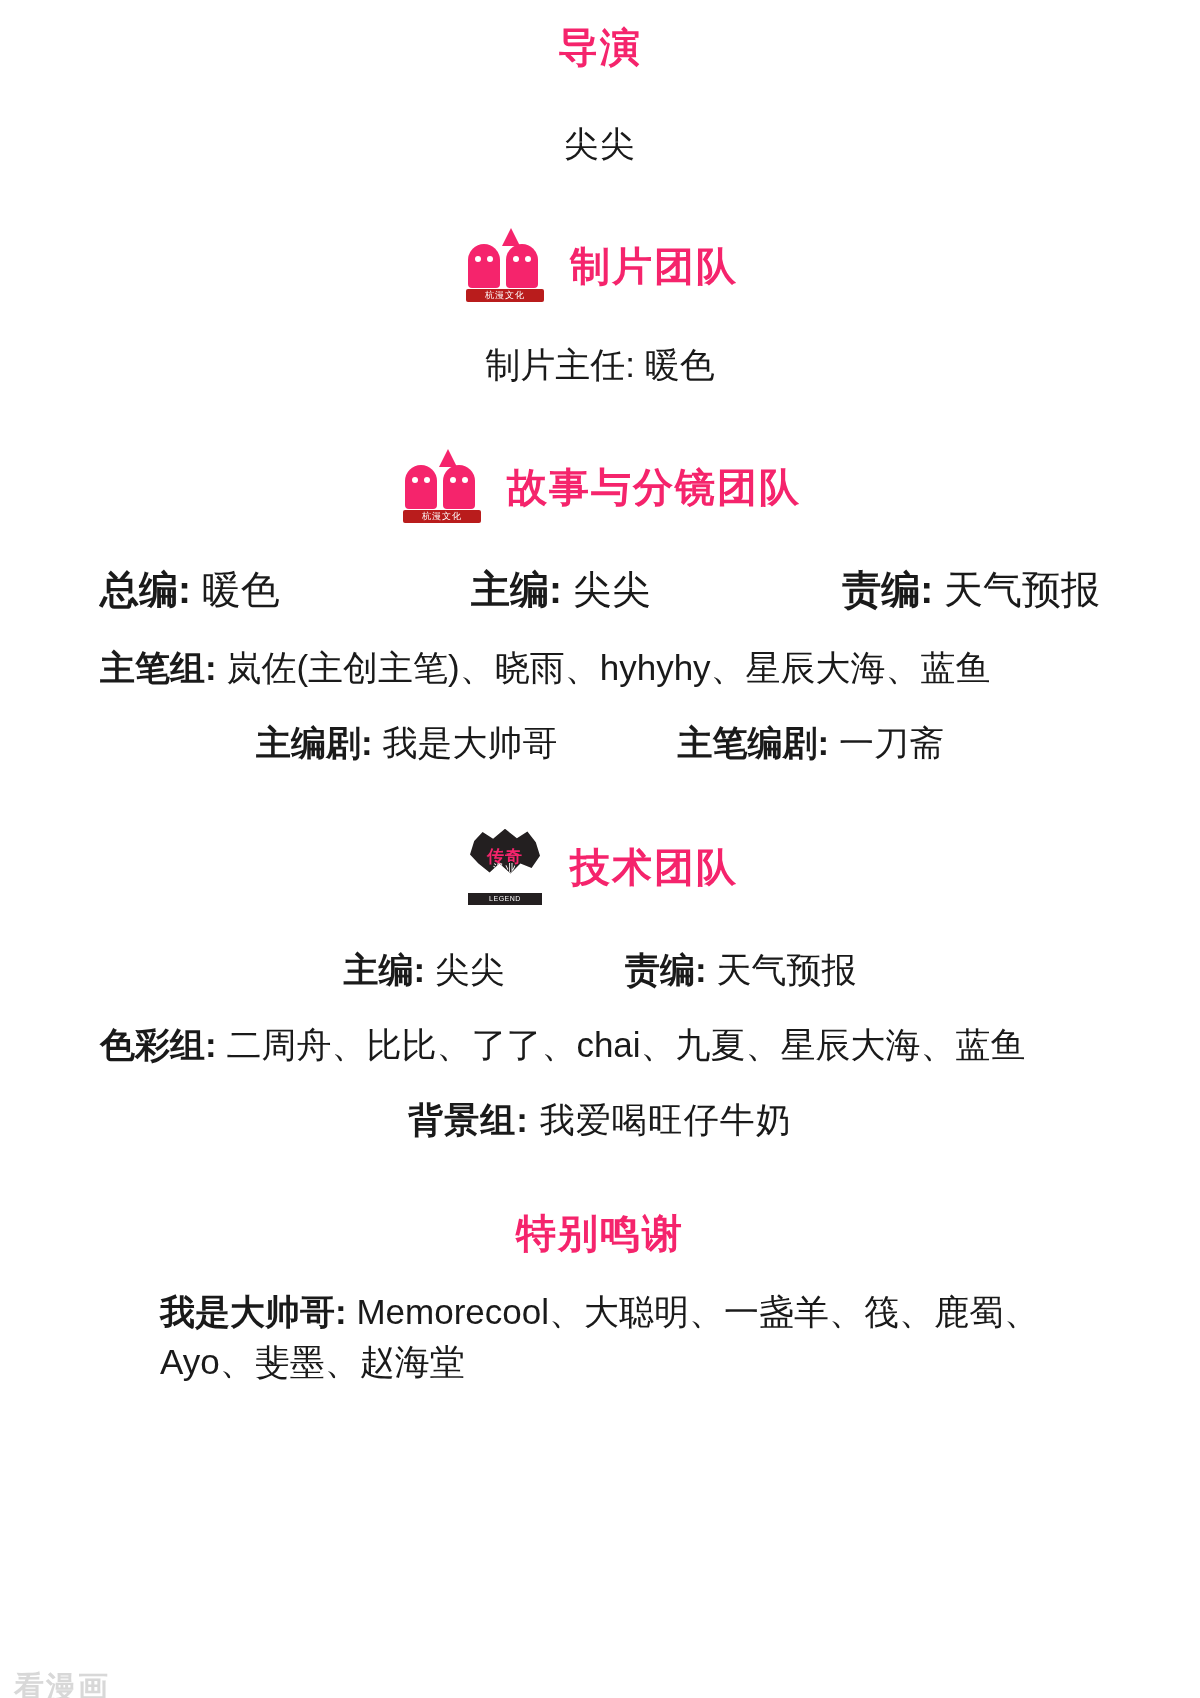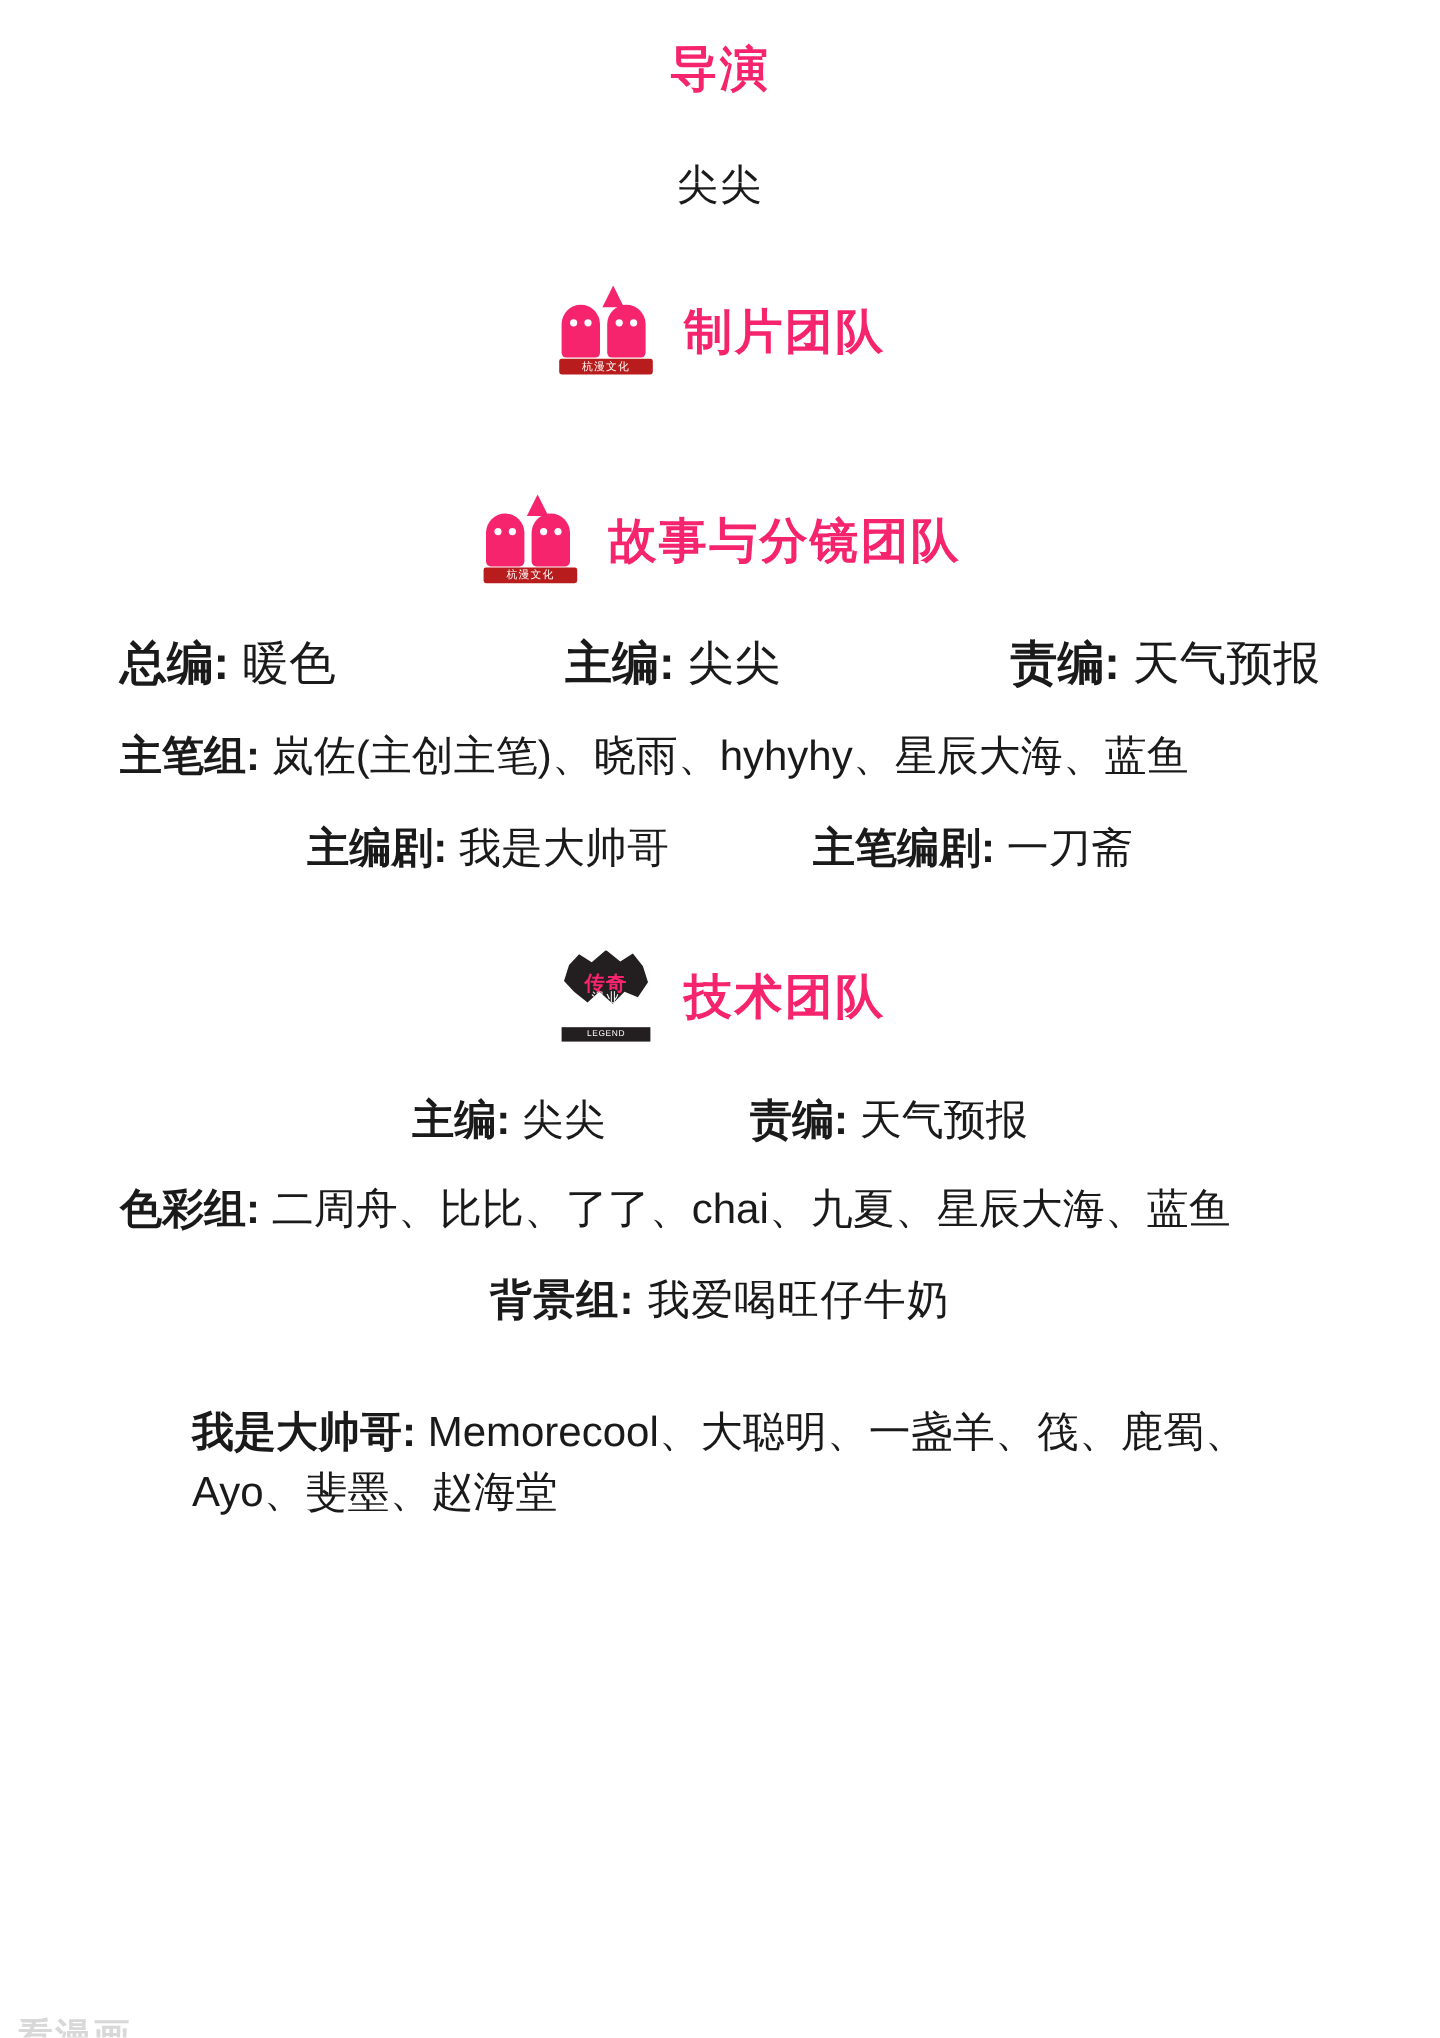--- a/index.html
+++ b/index.html
@@ -175,21 +175,21 @@
   .watermark {
     position: absolute;
     left: 14px;
     bottom: 10px;
     font-size: 30px;
     color: #d8d8d8;
     font-weight: bold;
     letter-spacing: 2px;
   }
   
-  .mt-title { margin-top: 30px; }
+  .mt-title { margin-top: 20px; }
   .mt-sub   { margin-top: 46px; }
   .blk      { margin-top: 62px; }
   .gap-sm   { margin-top: 26px; }
   .gap-md   { margin-top: 40px; }
 </style>
 </head>
 <body>
 
 <div class="page">
 
@@ -210,20 +210,24 @@
             <div class="eye l"></div>
             <div class="eye r"></div>
           </div>
         <div class="cap">
             <span>杭漫文化</span>
           </div>
       </div>
       <div class="section-heading">制片团队</div>
     </div>
     <div class="row-2col gap-md">
+      <div>
+        <span>制片主任:</span>
+        <span>暖色</span>
+      </div>
     </div>
   </div>
 
   <div class="blk">
     <div class="heading-row">
       <div class="logo-hm">
         <div class="pen"></div>
         <div class="fig a">
             <div class="eye l"></div>
             <div class="eye r"></div>
@@ -302,20 +306,21 @@
       <span>二周舟、比比、了了、chai、九夏、星辰大海、蓝鱼</span>
     </div>
 
     <div class="line gap-sm">
       <span class="bold">背景组:</span>
       <span>我爱喝旺仔牛奶</span>
     </div>
   </div>
 
   <div class="blk">
+    <div class="section-heading">特别鸣谢</div>
     <div class="line-left gap-sm" style="padding-left:60px;">
       <span class="bold">我是大帅哥:</span>
       <span>Memorecool、大聪明、一盏羊、筏、鹿蜀、Ayo、斐墨、赵海堂</span>
     </div>
   </div>
 
   <div class="watermark">看漫画</div>
 </div>
 
 </body></html>

